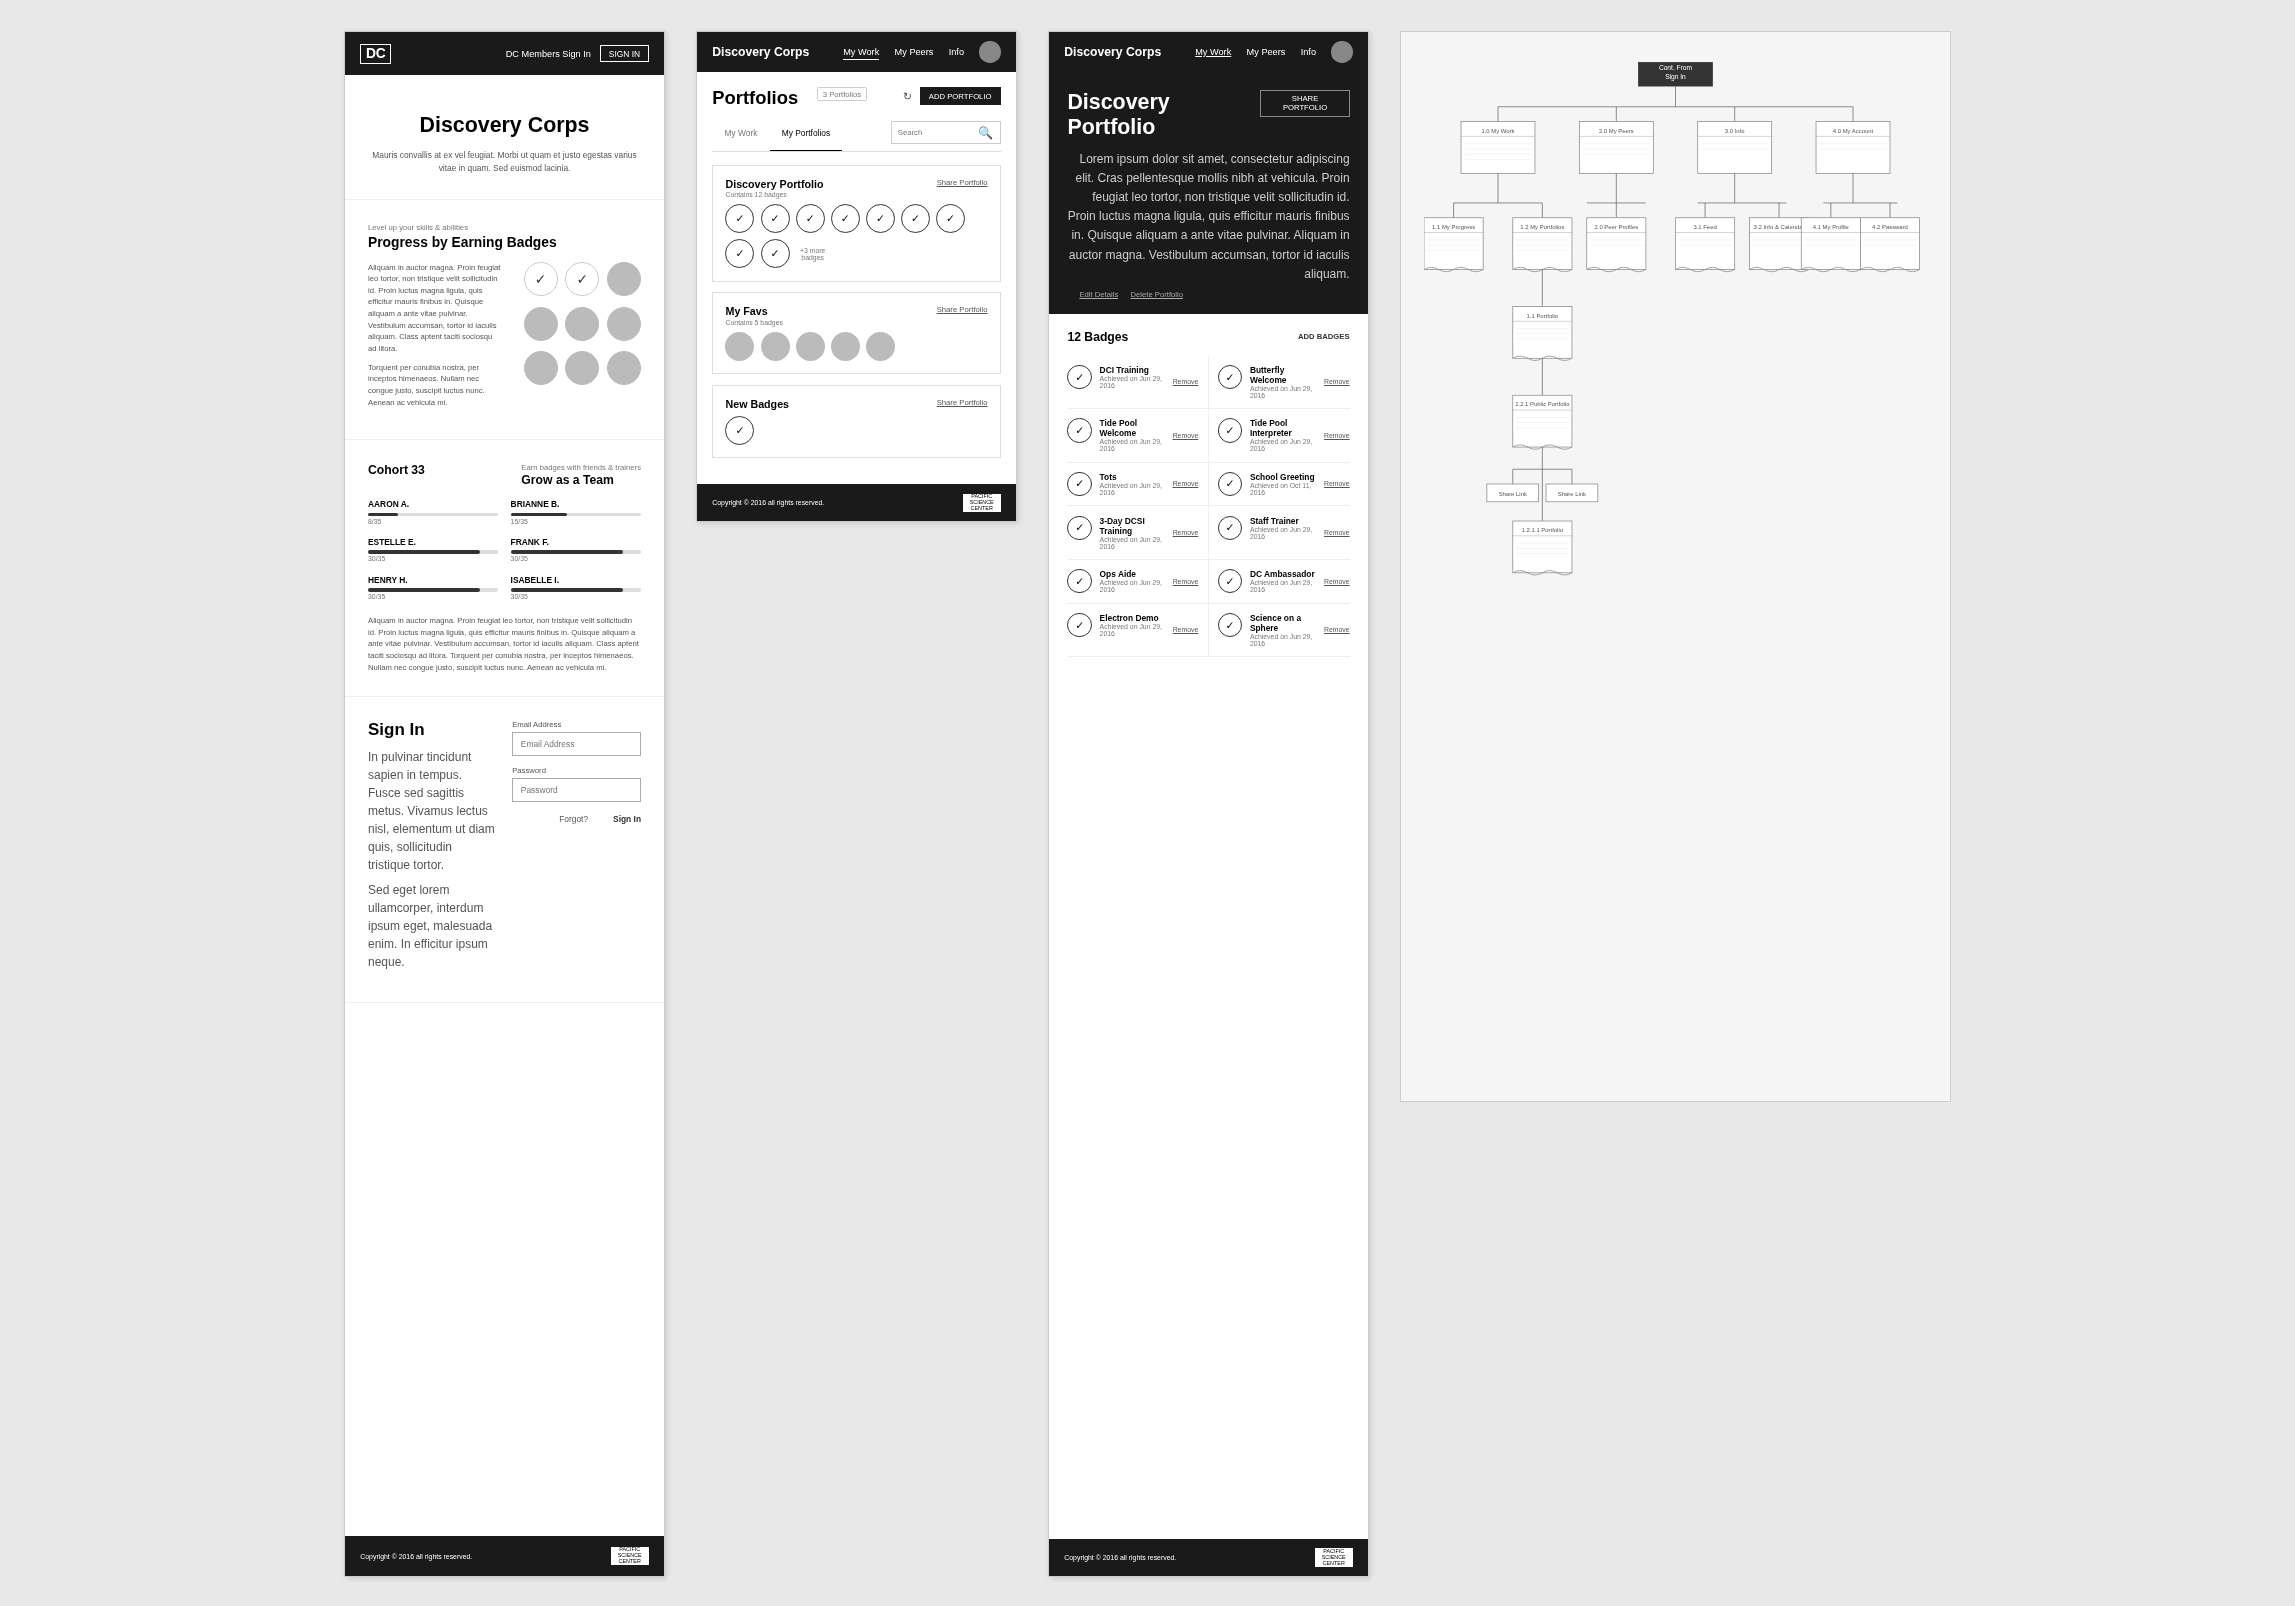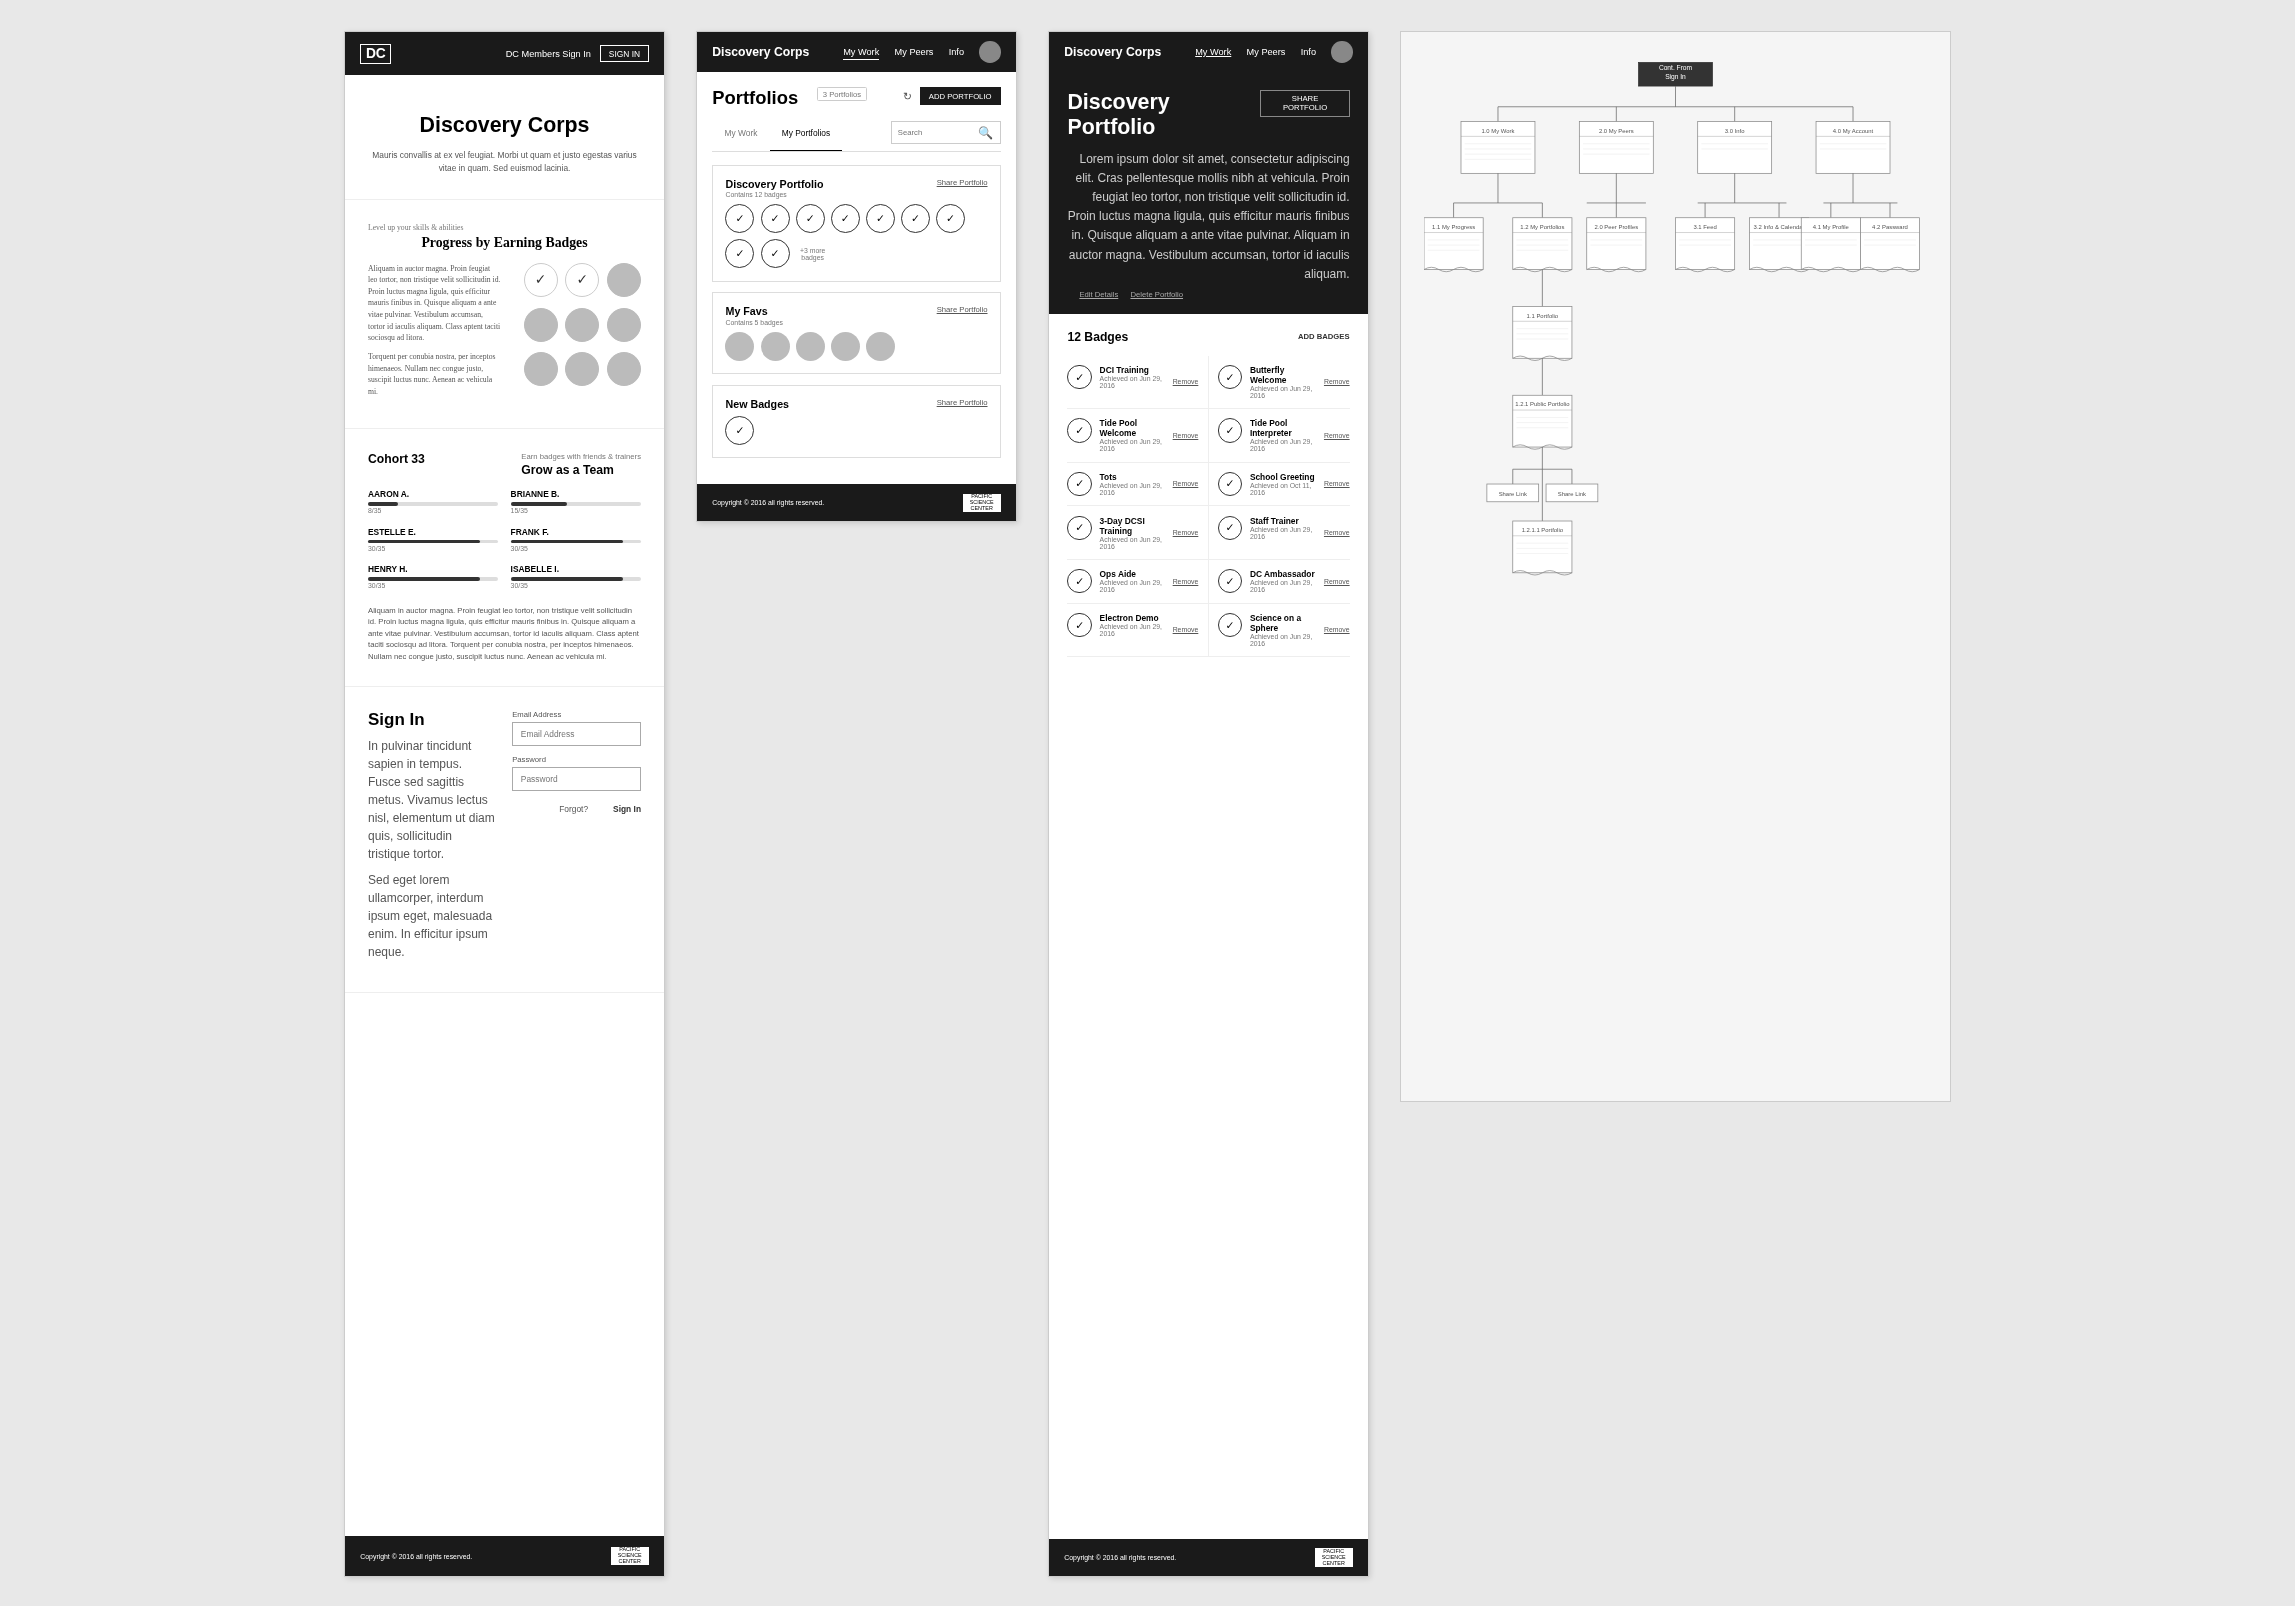--- a/index.html
+++ b/index.html
@@ -73,32 +73,30 @@
     .p1-hero p {
       font-size: 8.4px;
       color: #555;
       line-height: 1.6;
     }
 
     
     .p1-section {
       padding: 23px 23px;
       border-bottom: 0.8px solid #eee;
-      font-family: Liberation Serif, serif;
     }
     .p1-section-label {
       font-size: 7.7px;
       color: #777;
       margin-bottom: 3.1px;
     }
     .p1-section h2 {
       font-size: 13.8px;
       font-weight: bold;
       margin-bottom: 12.2px;
-      text-align: center;
     }
     .p1-badges-content {
       display: flex;
       gap: 15.3px;
     }
     .p1-badges-left {
       flex: 1;
     }
     .p1-badges-left p {
       font-size: 7.7px;

